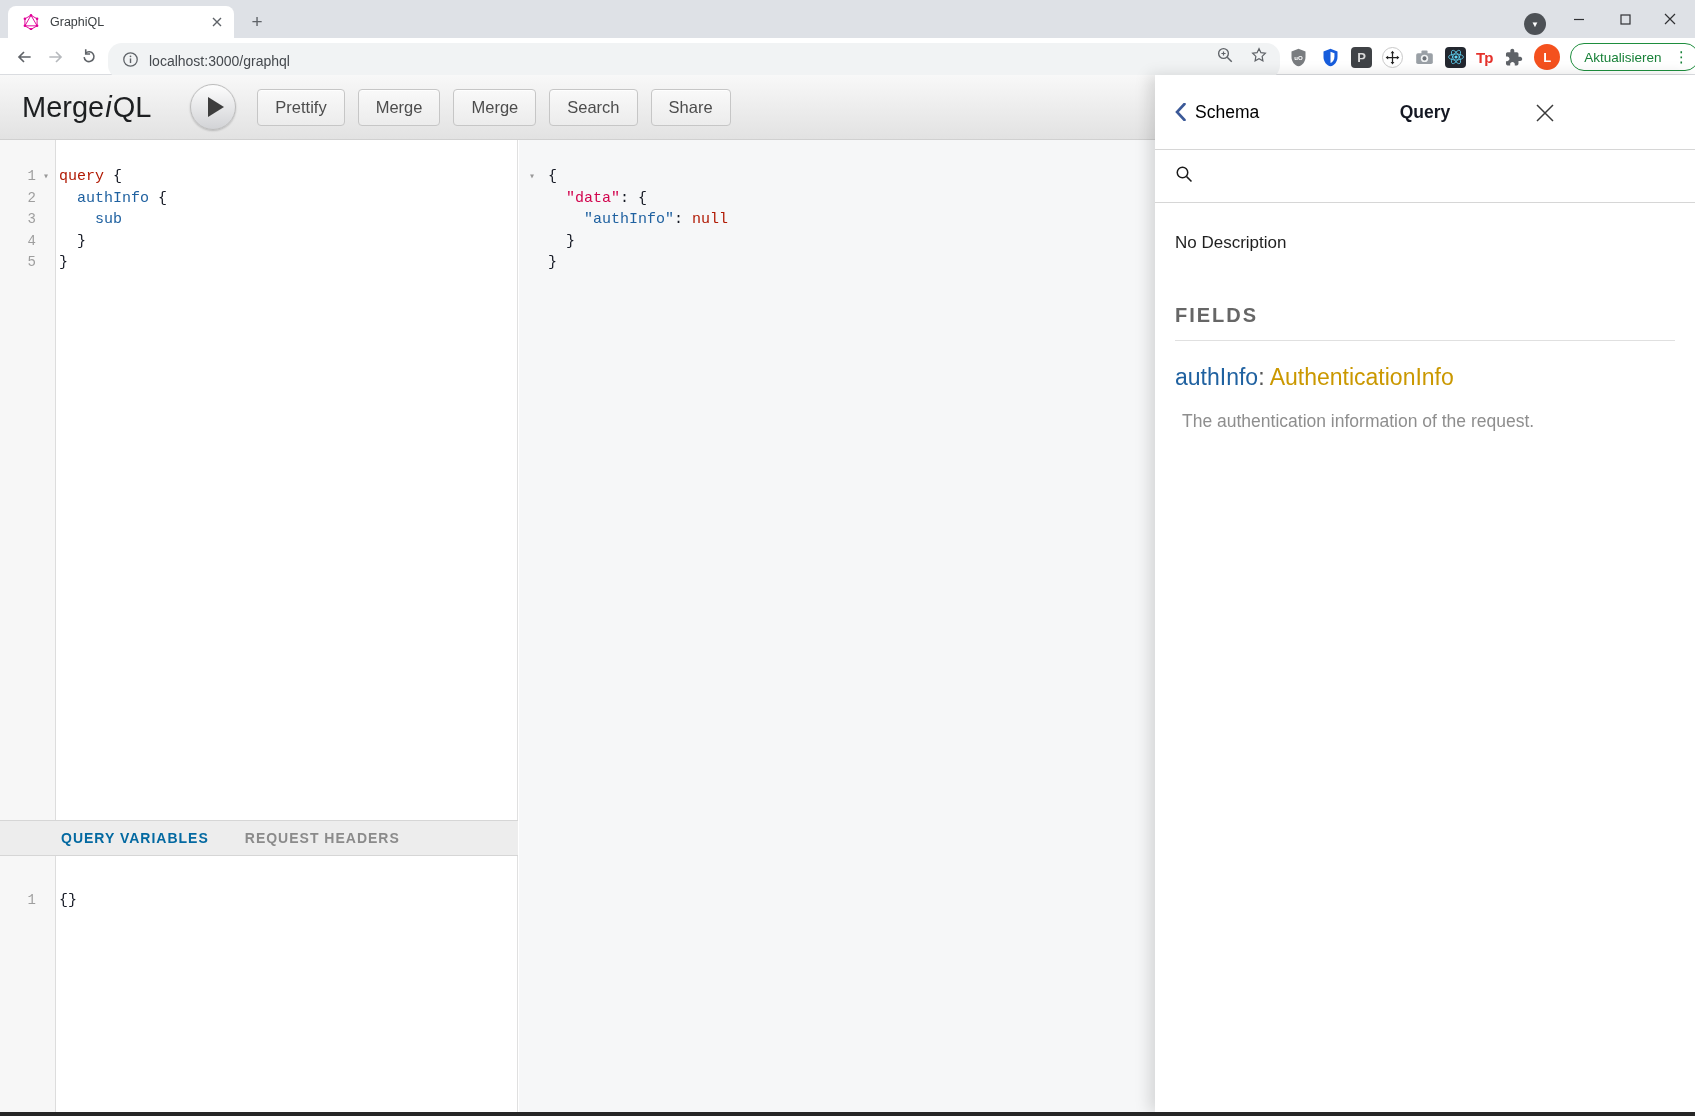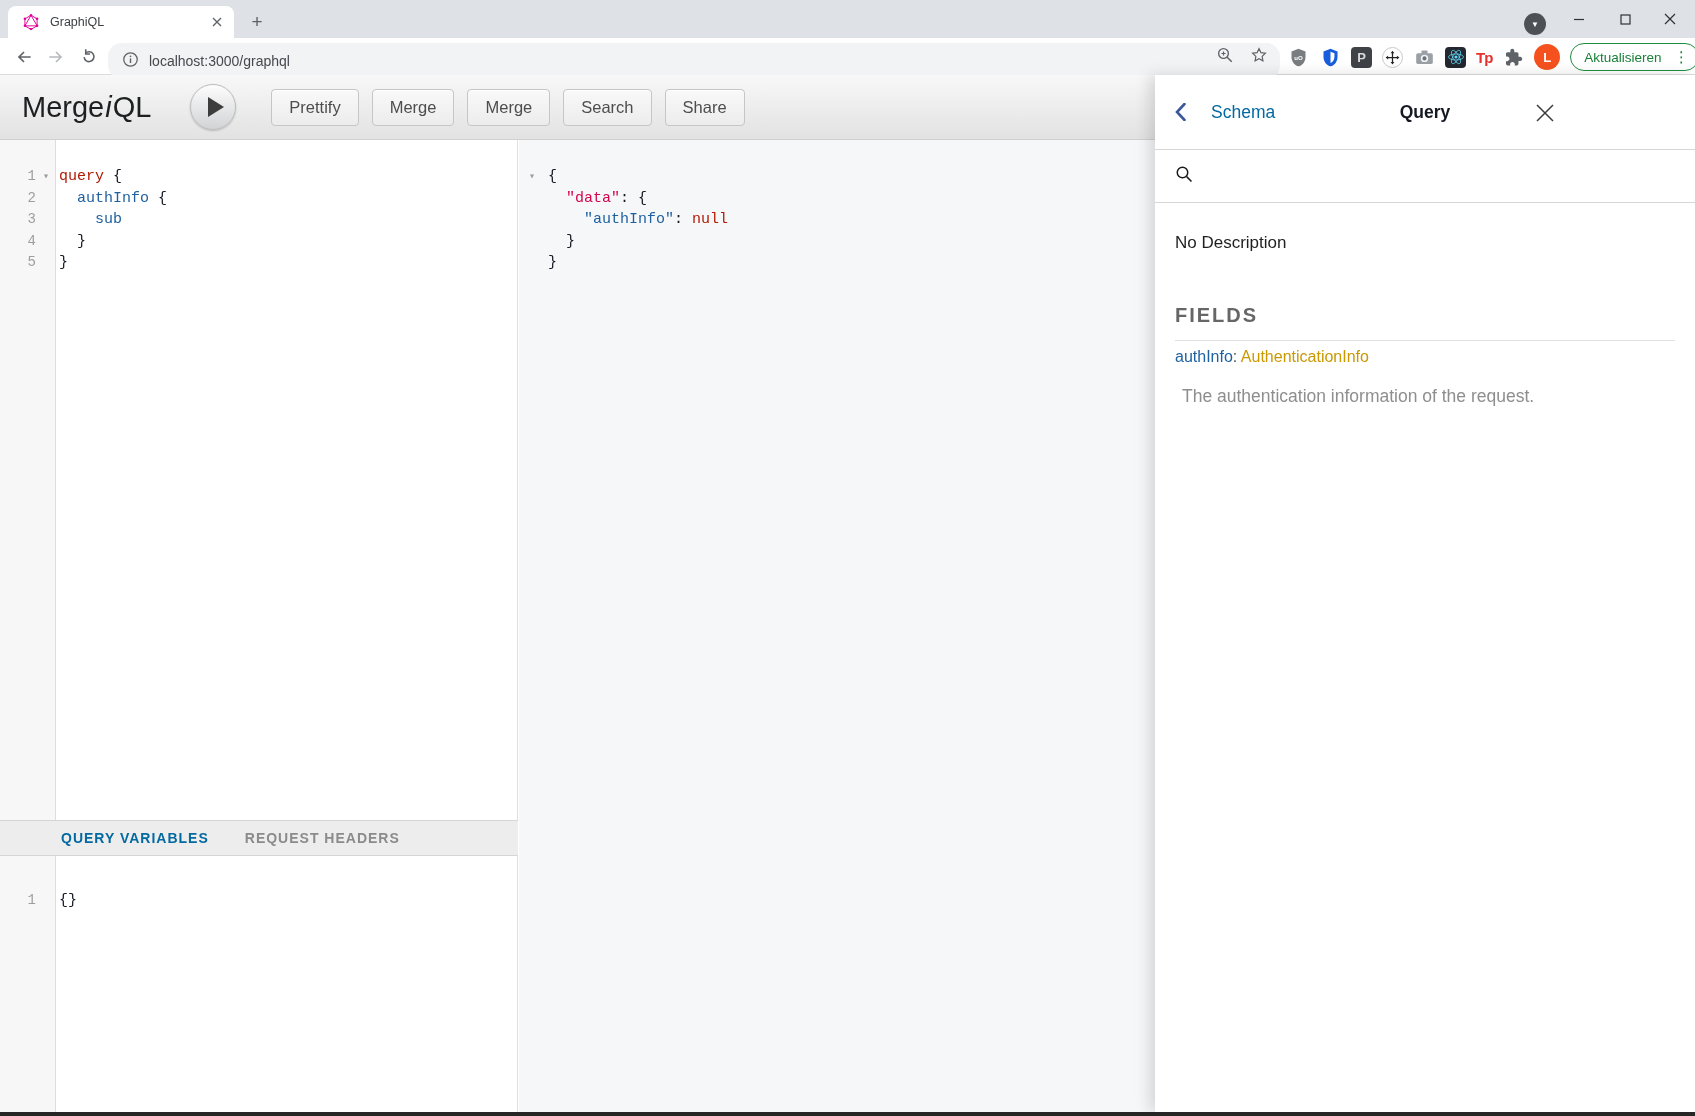--- a/index.html
+++ b/index.html
@@ -32,21 +32,21 @@
   .avatar{width:26px;height:26px;border-radius:50%;background:#f4511e;color:#fff;font-weight:bold;font-size:13px;display:flex;align-items:center;justify-content:center}
   .update-pill{height:28px;border:1.5px solid #1e8e3e;border-radius:15px;background:#fff;display:flex;align-items:center;gap:9px;padding:0 6px 0 13px;color:#188038;font-size:13.5px}
   .kebab{font-size:15px;color:#188038;padding:0 3px}
 
   
   .gql-topbar{position:absolute;left:0;top:75px;width:1155px;height:65px;background:linear-gradient(#f8f8f8,#e2e2e2);border-bottom:1px solid #d0d0d0;display:flex;align-items:center;padding-left:22px}
   .logo{font-size:29px;color:#1d1f21;white-space:nowrap}
   .logo i{font-style:italic;margin:0 1px}
   .exec-btn{width:46px;height:46px;margin-left:39px;border-radius:50%;background:linear-gradient(#fdfdfd,#d2d3d6);border:1px solid #bcbcbc;box-shadow:0 1px 2px rgba(0,0,0,.2);display:flex;align-items:center;justify-content:center;cursor:pointer}
   .exec-tri{width:0;height:0;border-left:16px solid #3d3d3d;border-top:10px solid transparent;border-bottom:10px solid transparent;margin-left:5px}
-  .tb-btns{display:flex;gap:13px;margin-left:35px}
+  .tb-btns{display:flex;gap:13px;margin-left:21px}
   .tb-btn{height:37px;padding:0 17px;display:flex;align-items:center;font-size:16.5px;color:#4d4d4d;background:linear-gradient(#f9f9f9,#ececec);border:1px solid #c6c6c6;border-radius:4px;box-shadow:inset 0 1px 0 rgba(255,255,255,.8);cursor:pointer}
 
   
   .query-pane{position:absolute;left:0;top:140px;width:518px;height:680px;background:#fff;border-right:1px solid #e0e0e0}
   .vars-bar{position:absolute;left:0;top:820px;width:518px;height:36px;background:#ededed;border-top:1px solid #d6d6d6;border-bottom:1px solid #d6d6d6;display:flex;align-items:center;gap:36px;padding-left:61px}
   .vars-tab{font-size:14px;font-weight:bold;letter-spacing:1px;color:#8b8b8b;cursor:pointer;white-space:nowrap}
   .vars-tab.active{color:#0369a1}
   .vars-pane{position:absolute;left:0;top:856px;width:518px;height:256px;background:#fff;border-right:1px solid #e0e0e0}
   .gutter-col{position:absolute;left:0;top:0;bottom:0;width:56px;background:#f7f7f7;border-right:1px solid #ddd}
   .cm{position:absolute;left:0;right:0}
@@ -55,31 +55,31 @@
   .cm-ln{flex:none;width:36px;text-align:right;color:#9e9e9e;font-size:14px}
   .cm-fold{flex:none;width:20px;text-align:center;color:#999;font-size:10px}
   .cm-fold-r{flex:none;width:26px;text-align:center;color:#999;font-size:10px}
   .cm-code{white-space:pre;padding-left:3px}
   .tk-kw{color:#B11A04}.tk-prop{color:#1F61A0}.tk-def{color:#D2054E}.tk-p{color:#141823}
   .result-pane{position:absolute;left:519px;top:140px;width:636px;height:972px;background:#f6f7f8}
 
   
   .doc-pane{position:absolute;left:1155px;top:75px;width:540px;height:1037px;background:#fff;box-shadow:-6px 0 14px rgba(0,0,0,.13)}
   .doc-header{position:relative;height:75px;border-bottom:1px solid #d6d6d6;display:flex;align-items:center;justify-content:center}
-  .doc-back{position:absolute;left:20px;display:flex;align-items:center;gap:25px;color:#0369a1;font-size:17.5px;cursor:pointer}
+  .doc-back{position:absolute;left:20px;display:flex;align-items:center;gap:9px;color:#000000;font-size:17.5px;cursor:pointer}
   .doc-title{font-size:17.5px;font-weight:bold;color:#141823}
   .doc-close{position:absolute;left:376px;top:24px;width:28px;height:28px;display:flex;align-items:center;justify-content:center;cursor:pointer}
   .doc-search{height:53px;border-bottom:1px solid #d6d6d6;display:flex;align-items:center;gap:11px;padding:0 20px}
   .doc-search input{flex:1;border:none;outline:none;background:transparent;font-size:18px;color:#333;font-family:"Liberation Sans",sans-serif}
   .doc-search input::placeholder{color:#b3b3b3}
   .doc-content{padding:30px 20px 0 20px}
   .no-desc{font-size:17px;color:#1f1f1f}
   .fields-h{margin-top:51px;font-size:20px;font-weight:bold;letter-spacing:2px;color:#666}
   .fields-hr{border:none;border-top:1px solid #e0e0e0;margin-top:13px}
-  .field-line{margin-top:7px;font-size:16px}
+  .field-line{margin-top:23px;font-size:23px}
   .fname{color:#1F61A0;cursor:pointer}
   .fcolon{color:#555}
   .ftype{color:#CA9800;cursor:pointer}
   .fdesc{margin-top:20px;padding-left:7px;font-size:17.5px;color:#8e8e8e}
 
   .bottom-strip{position:absolute;left:0;top:1112px;width:1695px;height:4px;background:#262626}
 </style>
 </head>
 <body>
 

